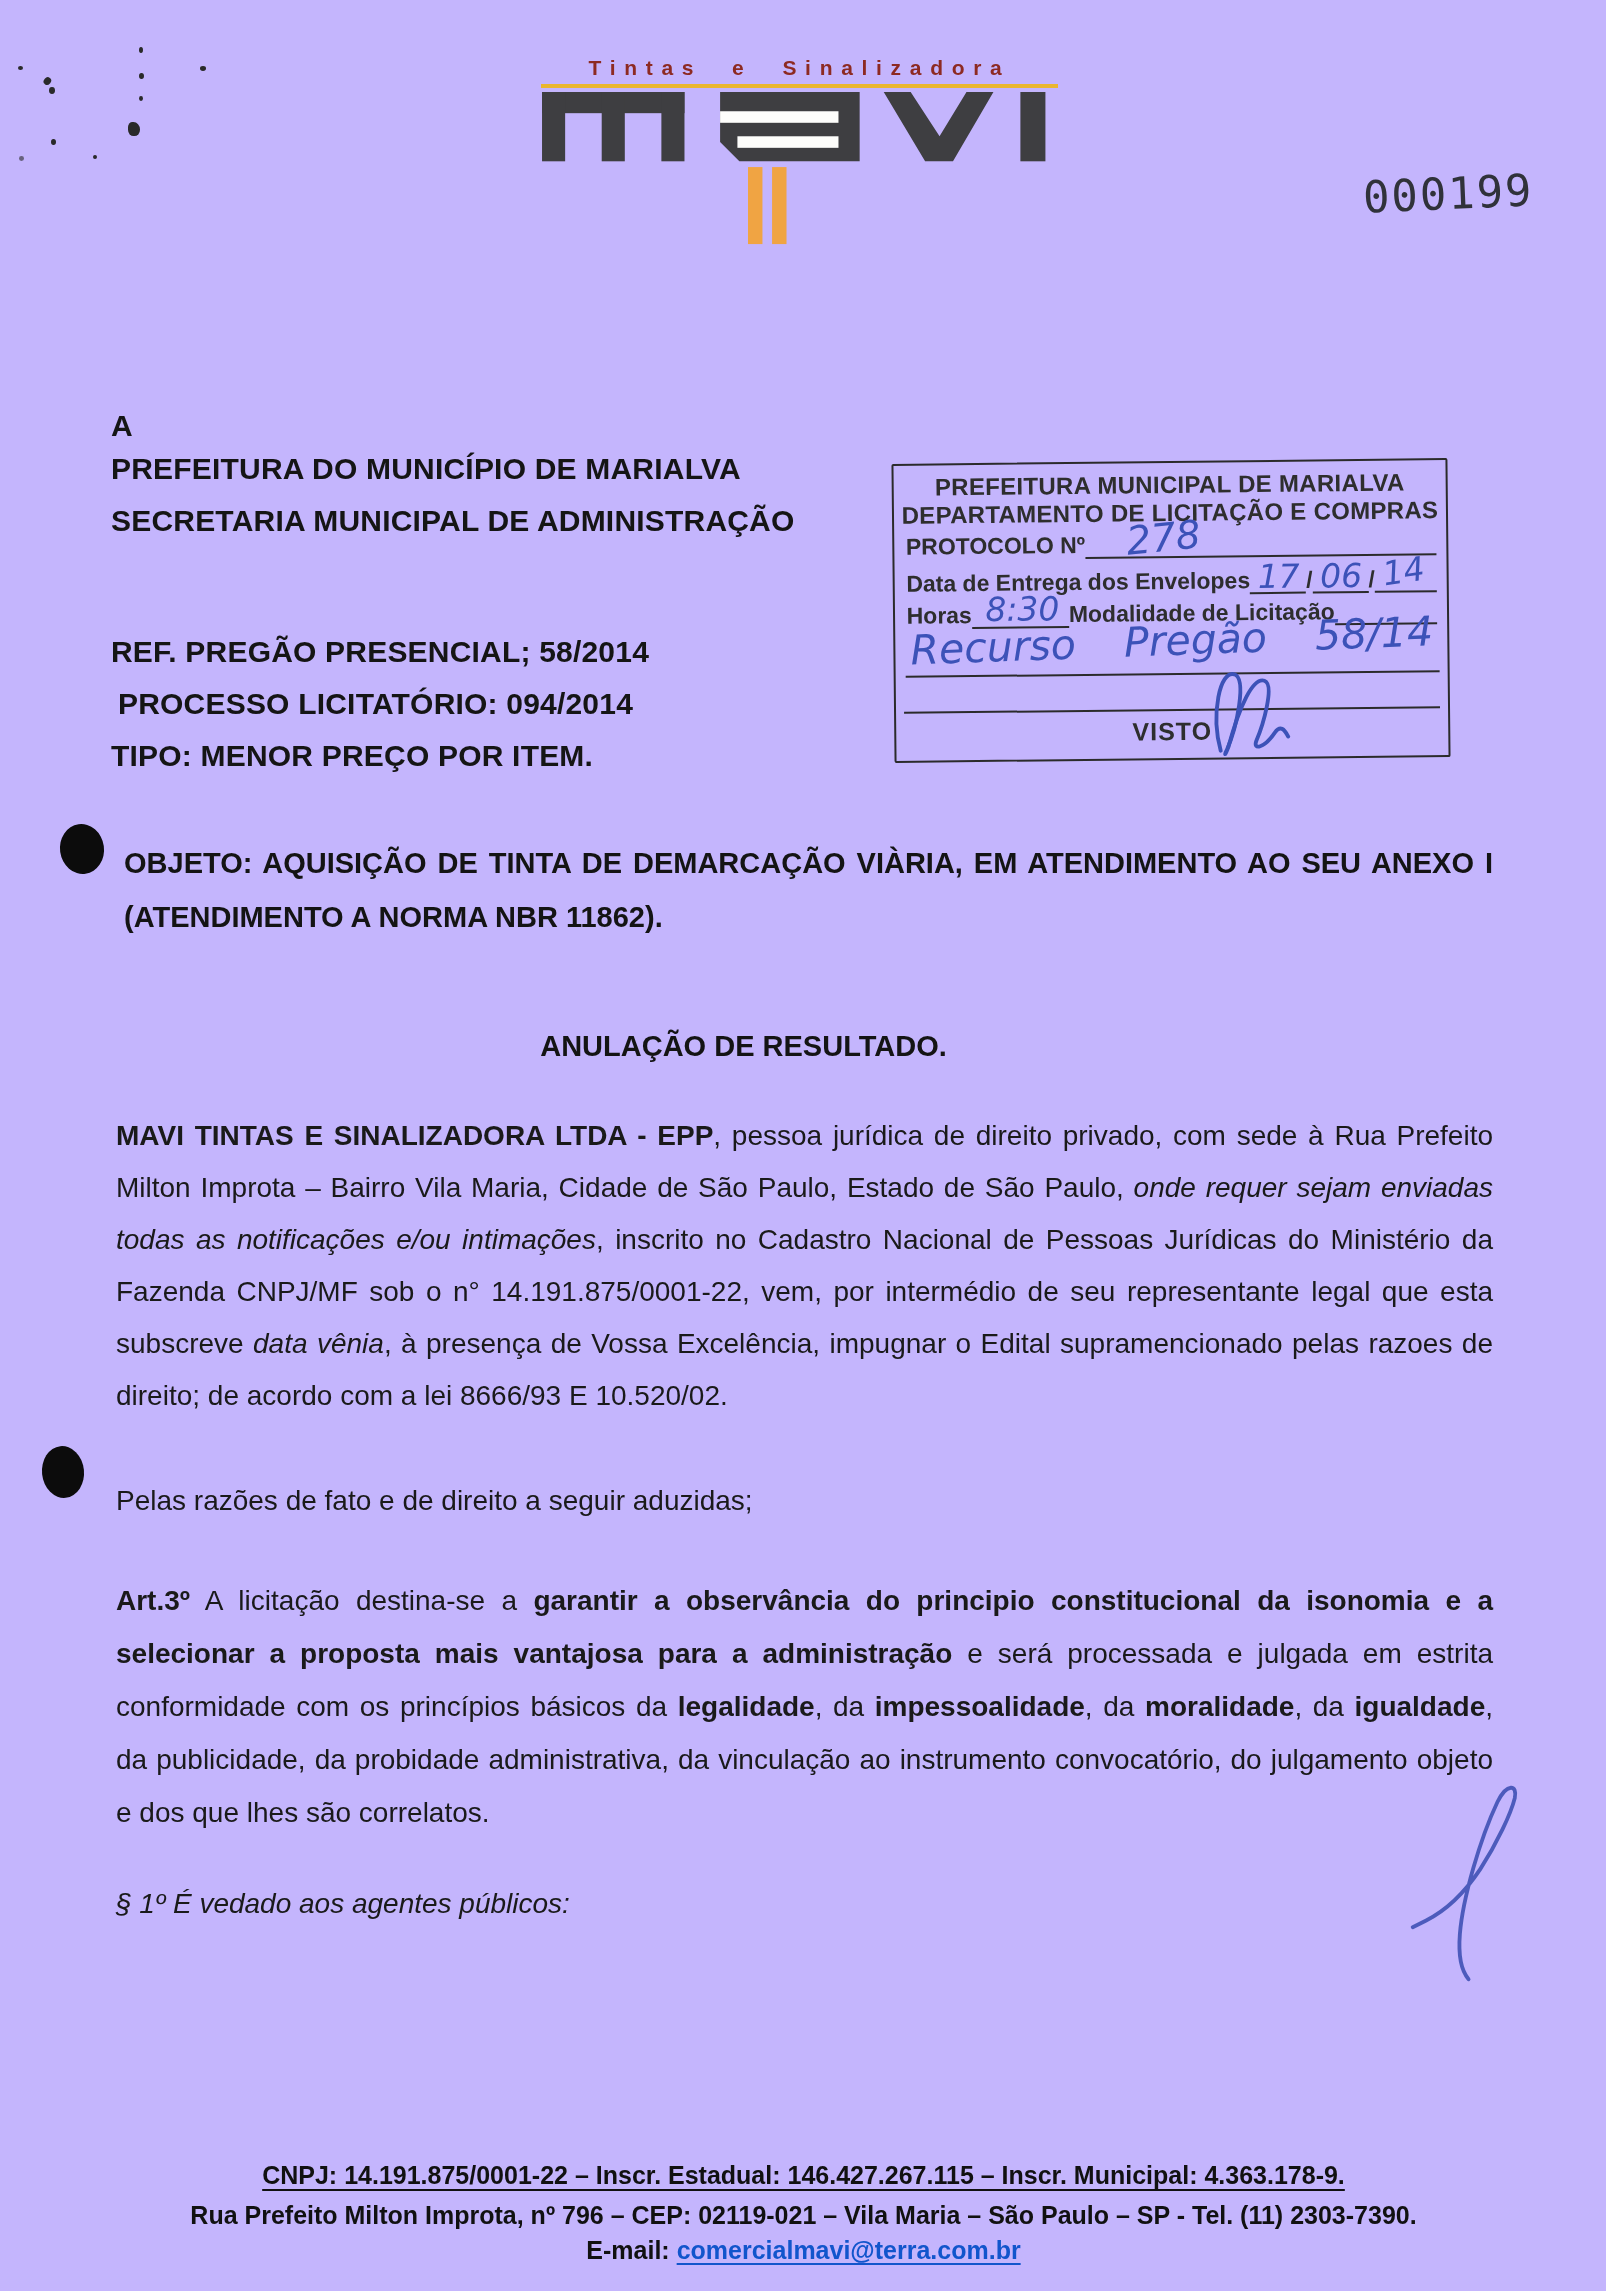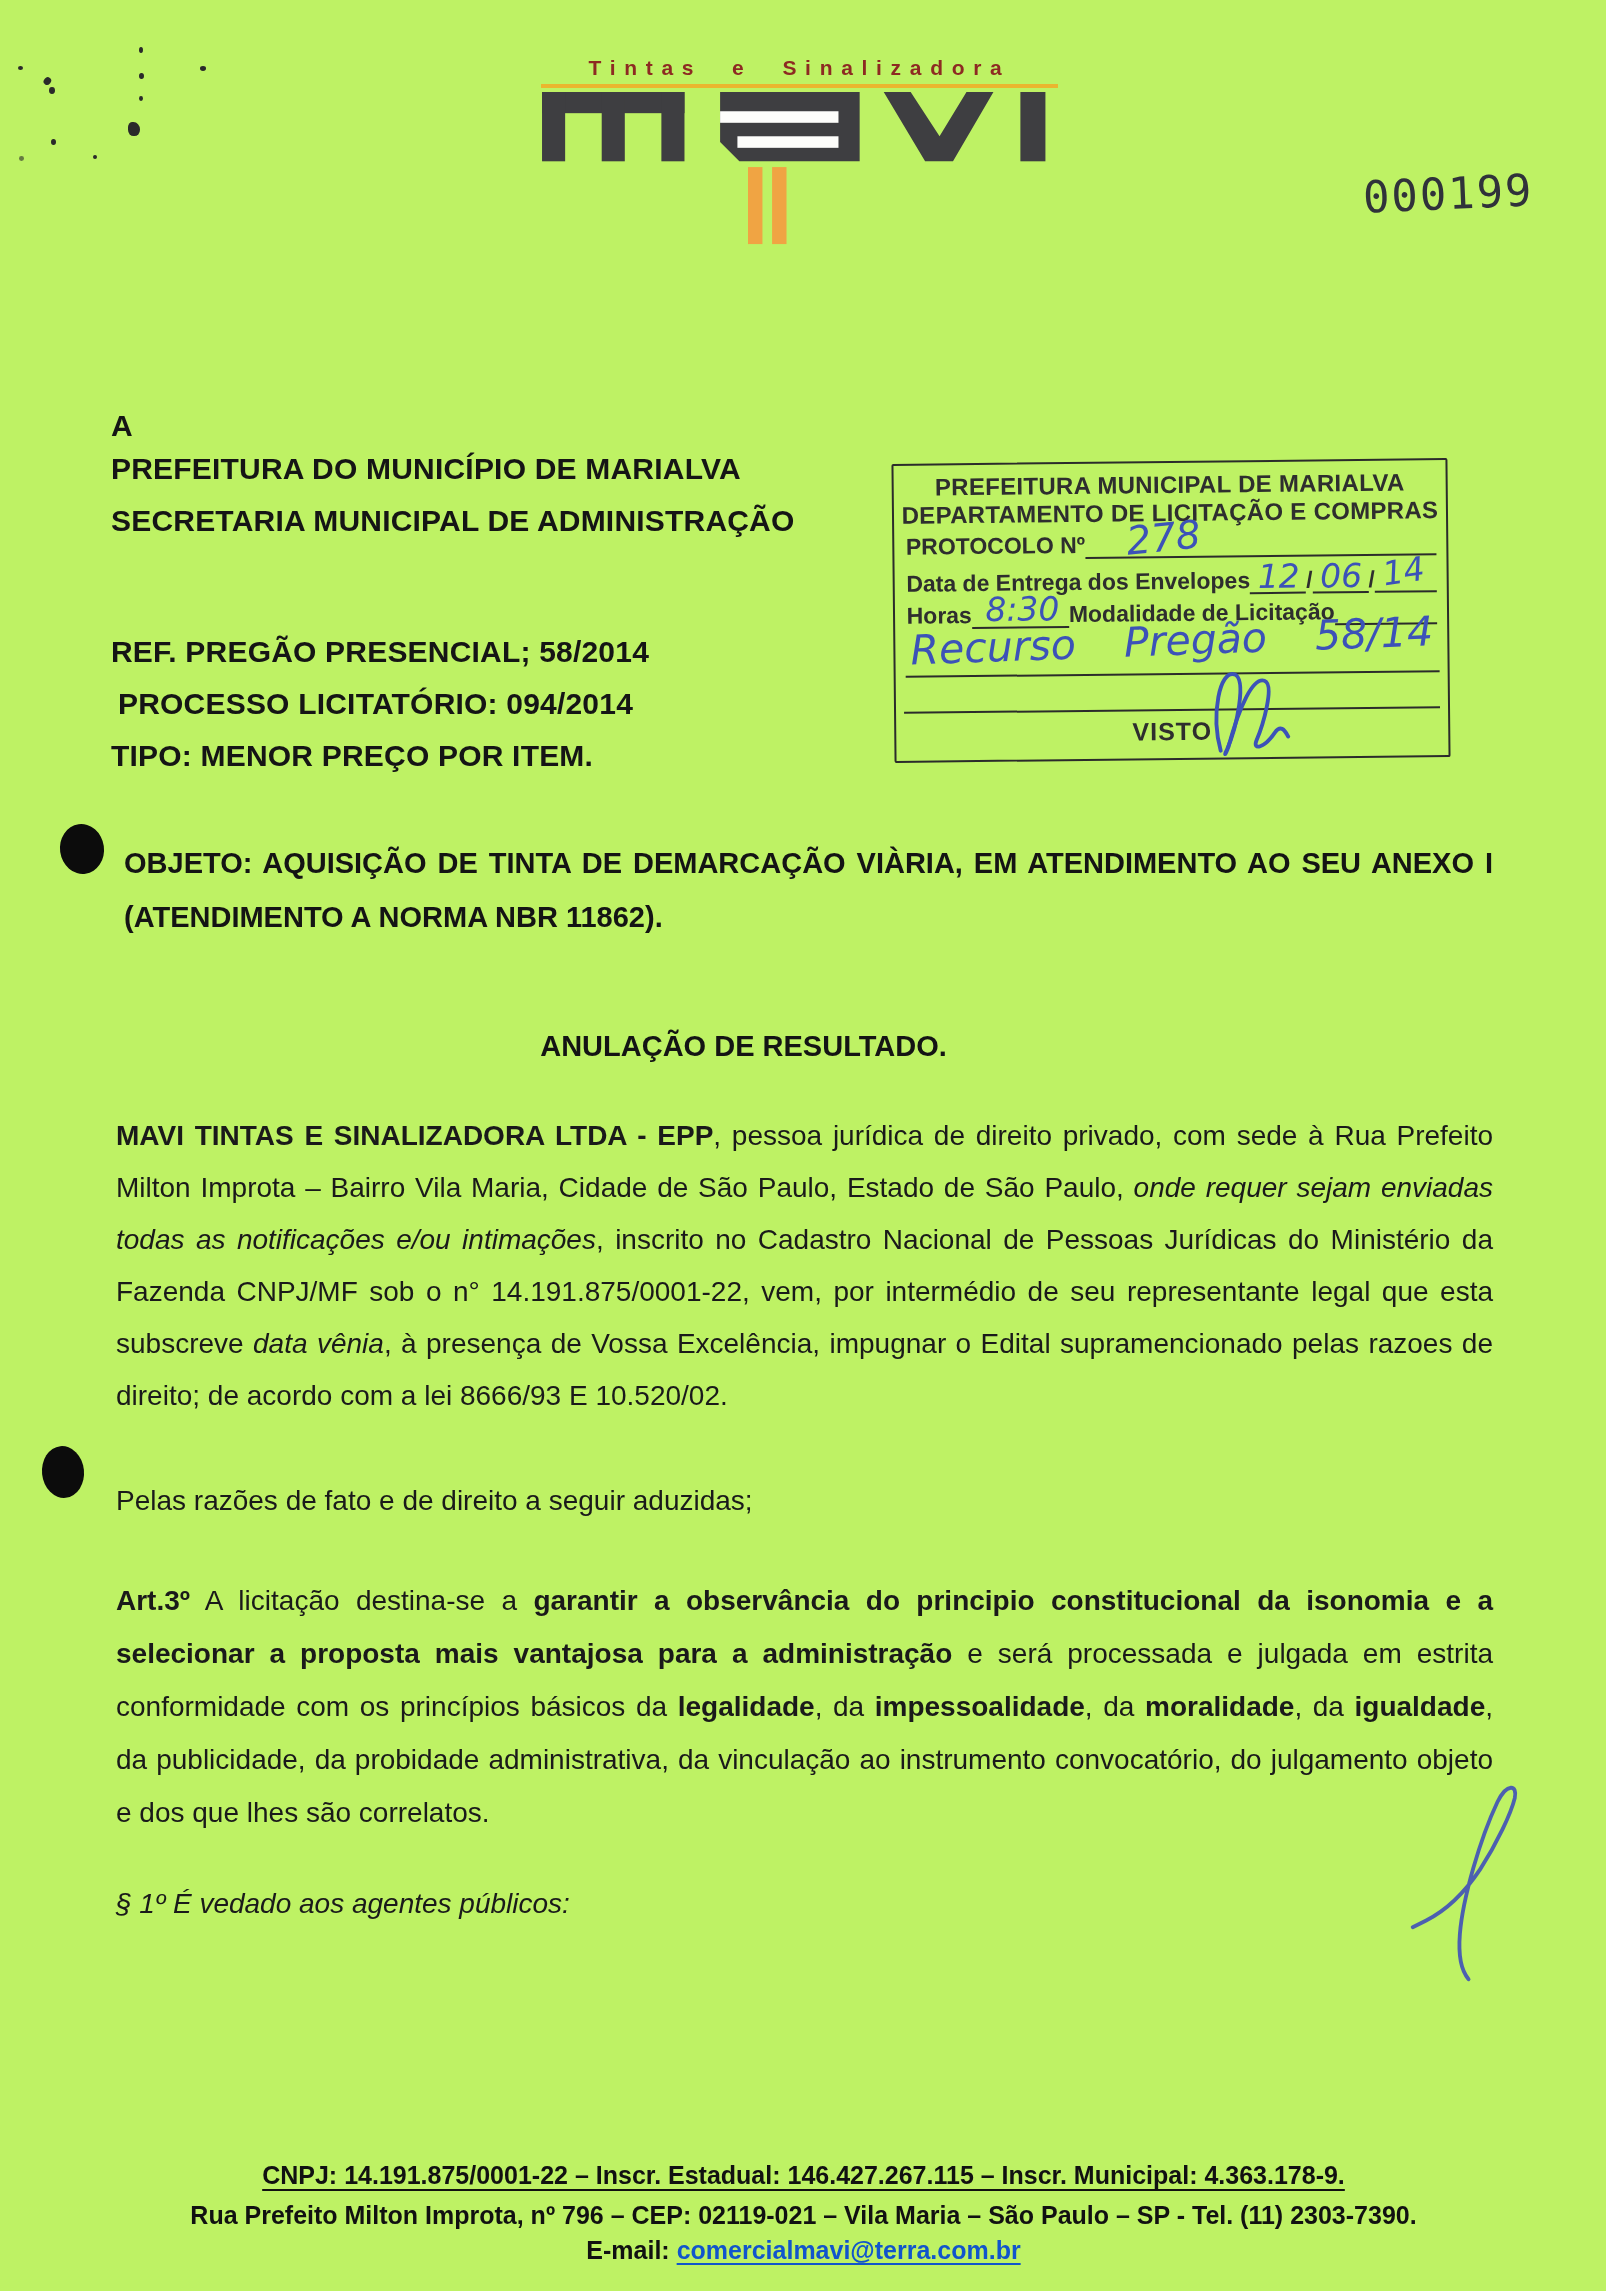--- a/index.html
+++ b/index.html
@@ -1,18 +1,18 @@
 <!DOCTYPE html>
 <html><head>
 <meta charset="utf-8">
 <style>
   html,body { margin:0; padding:0; background:#e8e8e6; }
   .page {
     position:relative; width:1607px; height:2291px; margin:0 auto;
-    background:#bef264; overflow:hidden;
+    background:#c4b5fd; overflow:hidden;
     font-family:"Liberation Sans", sans-serif; color:#1b1b1b;
   }
 
   
   .logo { position:absolute; left:541px; top:56px; width:517px; }
   .logo-tagline {
     display:block; text-align:center; font-size:21px; font-weight:bold;
     color:#8d2a22; letter-spacing:8.7px; word-spacing:15.4px; white-space:nowrap;
   }
   .logo-rule { margin-top:3.9px; height:3.9px; background:#eab62f; }
@@ -132,21 +132,21 @@
     <div class="abs s-row" style="top:60px;left:11.6px;right:9.7px;">
       <span>PROTOCOLO Nº</span>
       <span class="s-slot grow">
         <span class="hand" style="position:absolute;left:41px;bottom:-3.9px;font-size:39px;transform:rotate(-5deg);">278</span>
       </span>
     </div>
 
     <div class="abs s-row" style="top:97px;left:11.6px;right:9.7px;">
       <span>Data de Entrega dos Envelopes</span>
       <span class="s-slot" style="width:56px;">
-        <span class="hand" style="position:absolute;left:7.7px;bottom:-3.9px;font-size:33px;">12</span>
+        <span class="hand" style="position:absolute;left:7.7px;bottom:-3.9px;font-size:33px;">17</span>
       </span>
       <span>/</span>
       <span class="s-slot" style="width:56px;">
         <span class="hand" style="position:absolute;left:7.7px;bottom:-3.9px;font-size:33px;text-align:right;">06</span>
       </span>
       <span>/</span>
       <span class="s-slot grow" style="max-width:68px;">
         <span class="hand" style="position:absolute;left:7.7px;bottom:0px;font-size:33px;transform:rotate(-8deg);">14</span>
       </span>
     </div>

